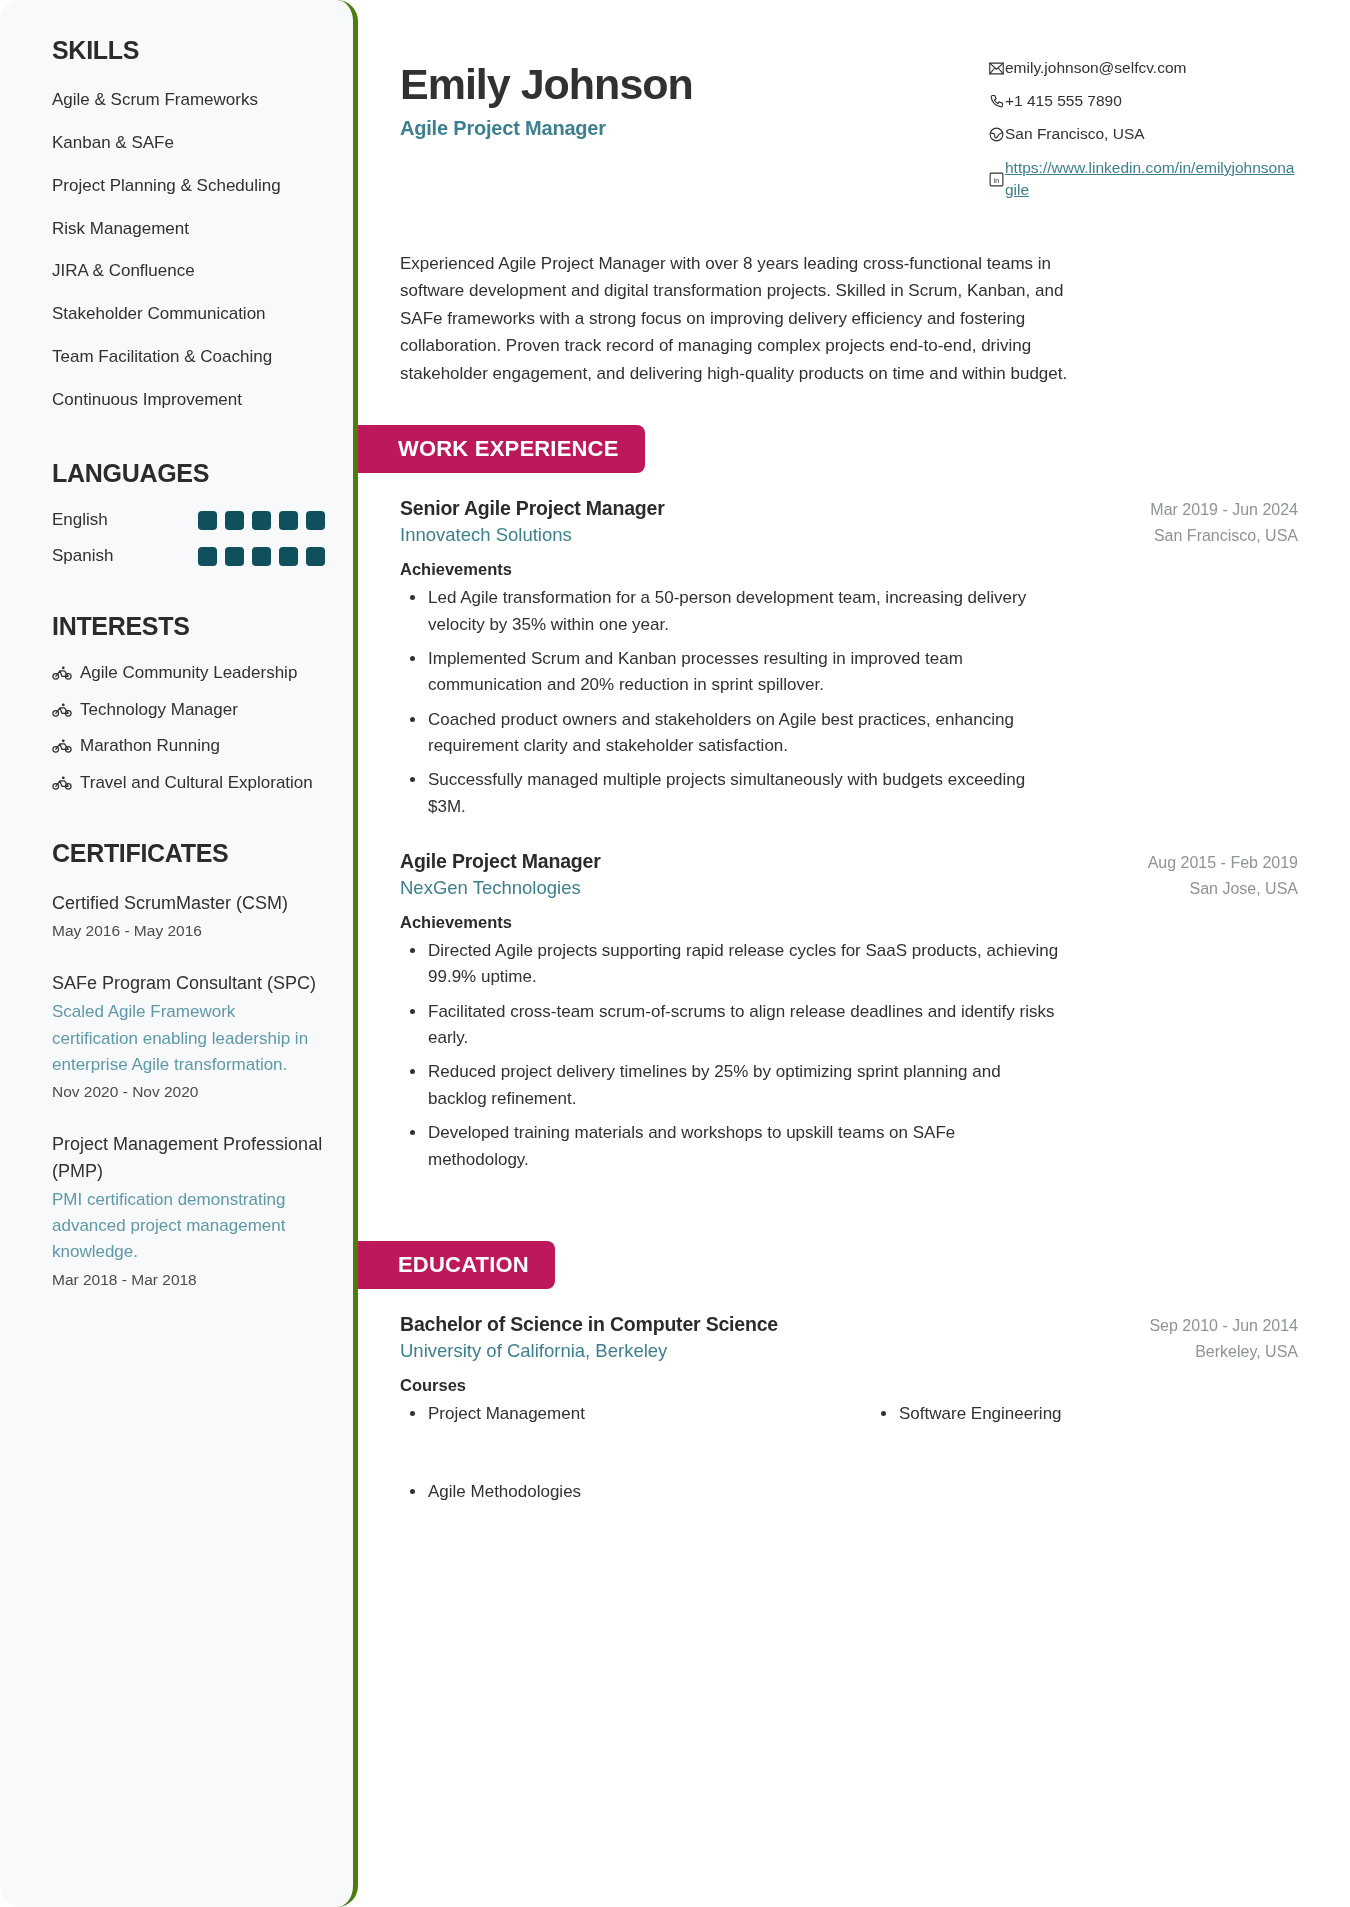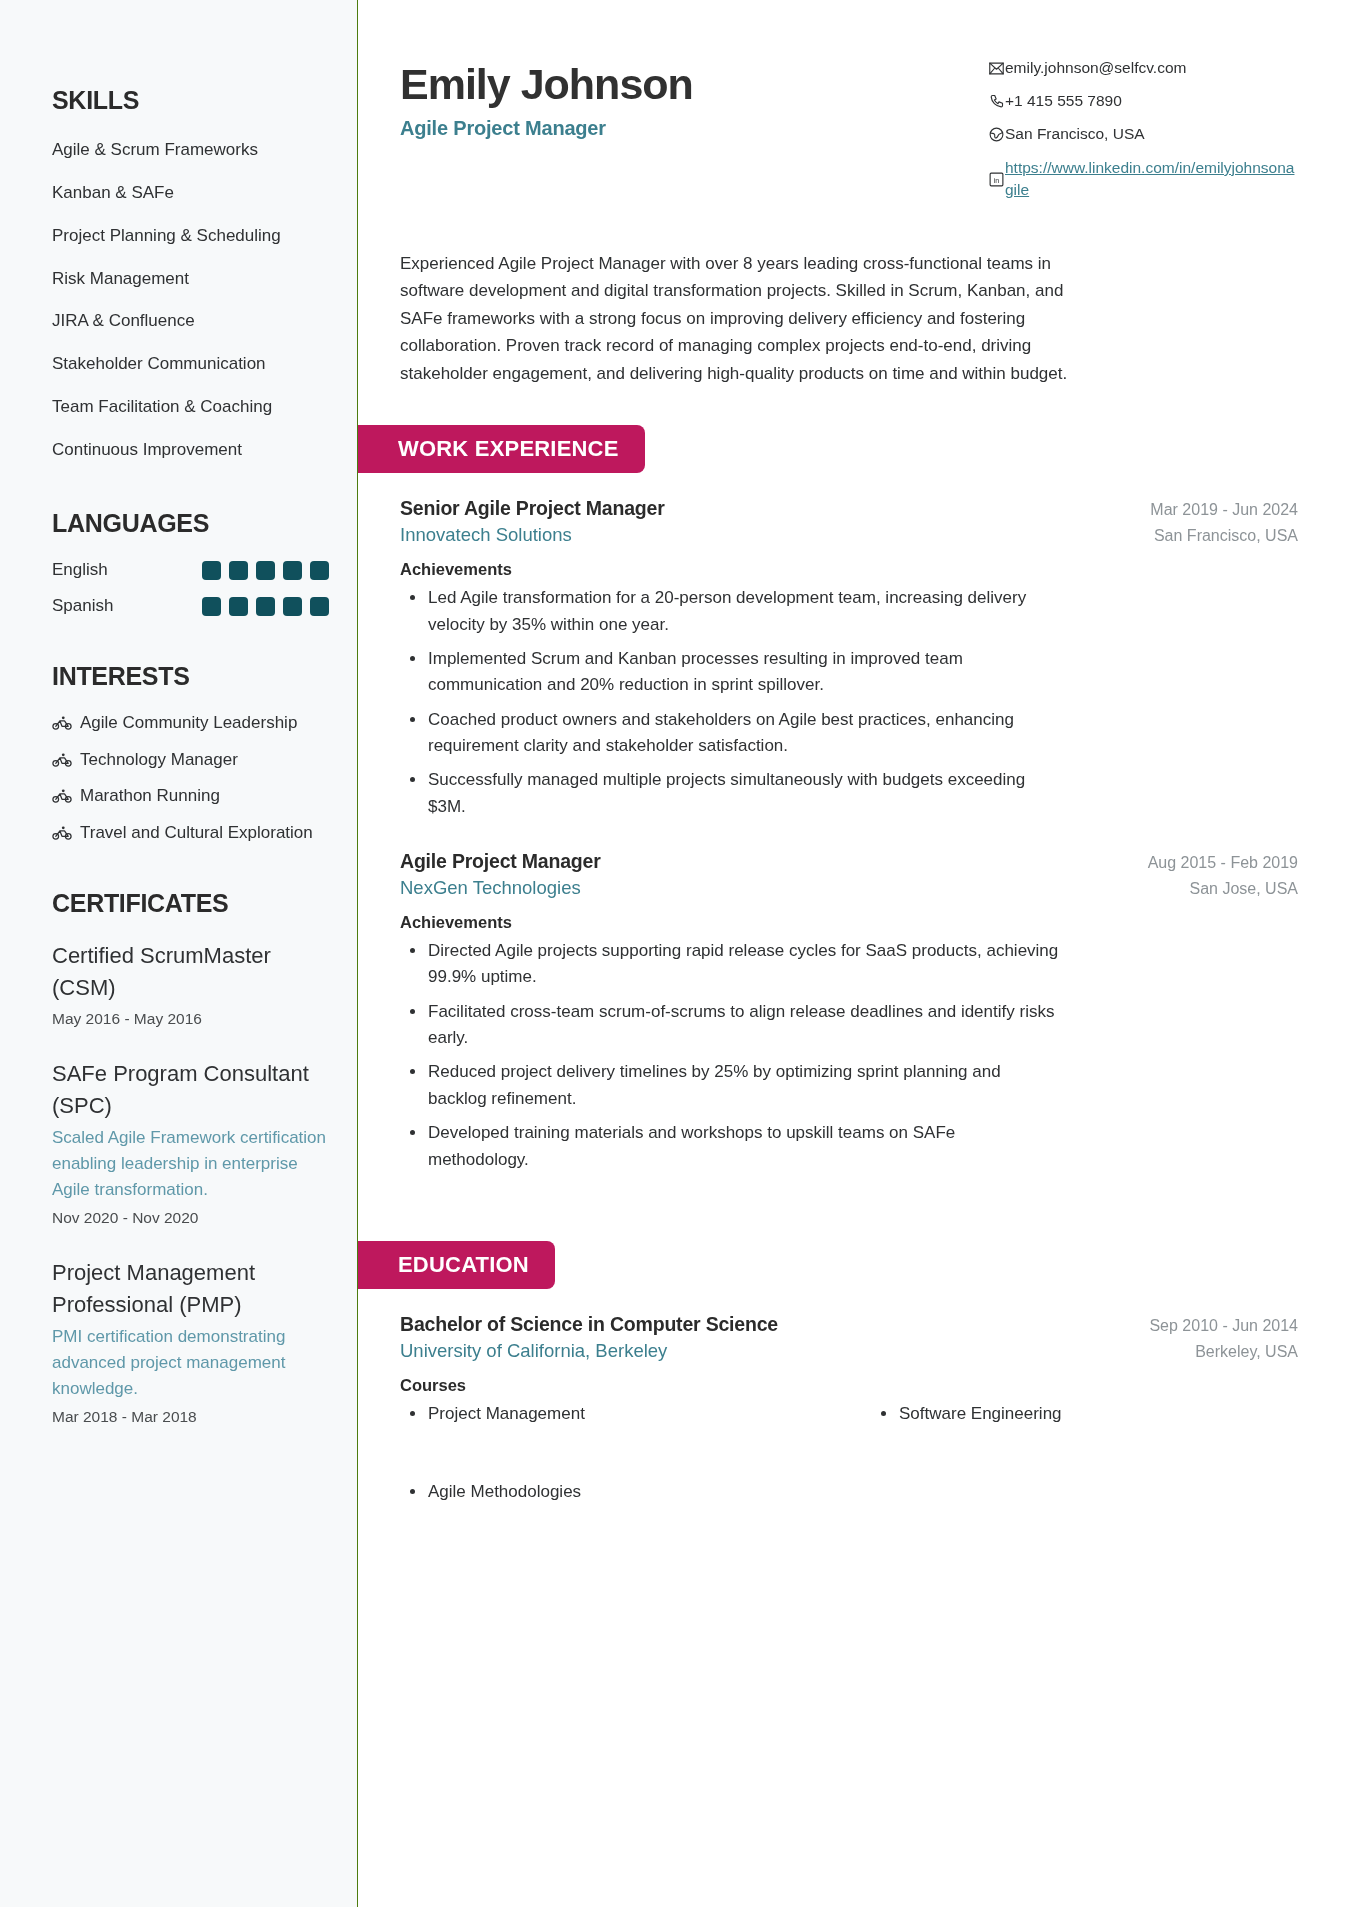--- a/index.html
+++ b/index.html
@@ -9,23 +9,24 @@
     background:#ffffff;
     color:#2b2b2b;
     -webkit-font-smoothing:antialiased;
   }
   .page { display:flex; width:1350px; min-height:1907px; background:#fff; }
 
   
   .sidebar {
     width:358px;
     background:#f7f9fa;
-    border-right:1px solid #4d7c0f;
-    padding:86px 28px 40px 52px;
+    border-right:5px solid #4d7c0f;
+    padding:36px 28px 40px 52px;
     flex:0 0 358px;
+    border-radius:21px;
   }
   .side-head {
     font-size:25px;
     font-weight:bold;
     letter-spacing:-0.3px;
     color:#2b2b2b;
     margin-bottom:22px;
   }
   .side-block { margin-bottom:46px; }
 
@@ -59,21 +60,21 @@
     gap:8px;
     font-size:17px;
     color:#2f3133;
     margin-bottom:16.5px;
   }
   .bike-icon { width:20px; height:16px; flex:0 0 20px; display:block; }
 
   
   .cert { margin-bottom:28px; }
   .cert-title {
-    font-size:22px;
+    font-size:18px;
     color:#2f3133;
     line-height:1.45;
     margin-bottom:3px;
   }
   .cert-desc {
     font-size:17px;
     color:#5f98a9;
     line-height:1.55;
     margin-bottom:2px;
   }
@@ -372,21 +373,21 @@
           <div class="entry-top">
             <span class="entry-role">Senior Agile Project Manager</span>
             <span class="entry-dates">Mar 2019 - Jun 2024</span>
           </div>
           <div class="entry-sub">
             <span class="entry-org">Innovatech Solutions</span>
             <span class="entry-loc">San Francisco, USA</span>
           </div>
           <div class="sub-label">Achievements</div>
           <ul class="bullets">
-            <li>Led Agile transformation for a 20-person development team, increasing delivery velocity by 35% within one year.</li>
+            <li>Led Agile transformation for a 50-person development team, increasing delivery velocity by 35% within one year.</li>
             <li>Implemented Scrum and Kanban processes resulting in improved team communication and 20% reduction in sprint spillover.</li>
             <li>Coached product owners and stakeholders on Agile best practices, enhancing requirement clarity and stakeholder satisfaction.</li>
             <li>Successfully managed multiple projects simultaneously with budgets exceeding $3M.</li>
           </ul>
         </div>
         <div class="entry">
           <div class="entry-top">
             <span class="entry-role">Agile Project Manager</span>
             <span class="entry-dates">Aug 2015 - Feb 2019</span>
           </div>

